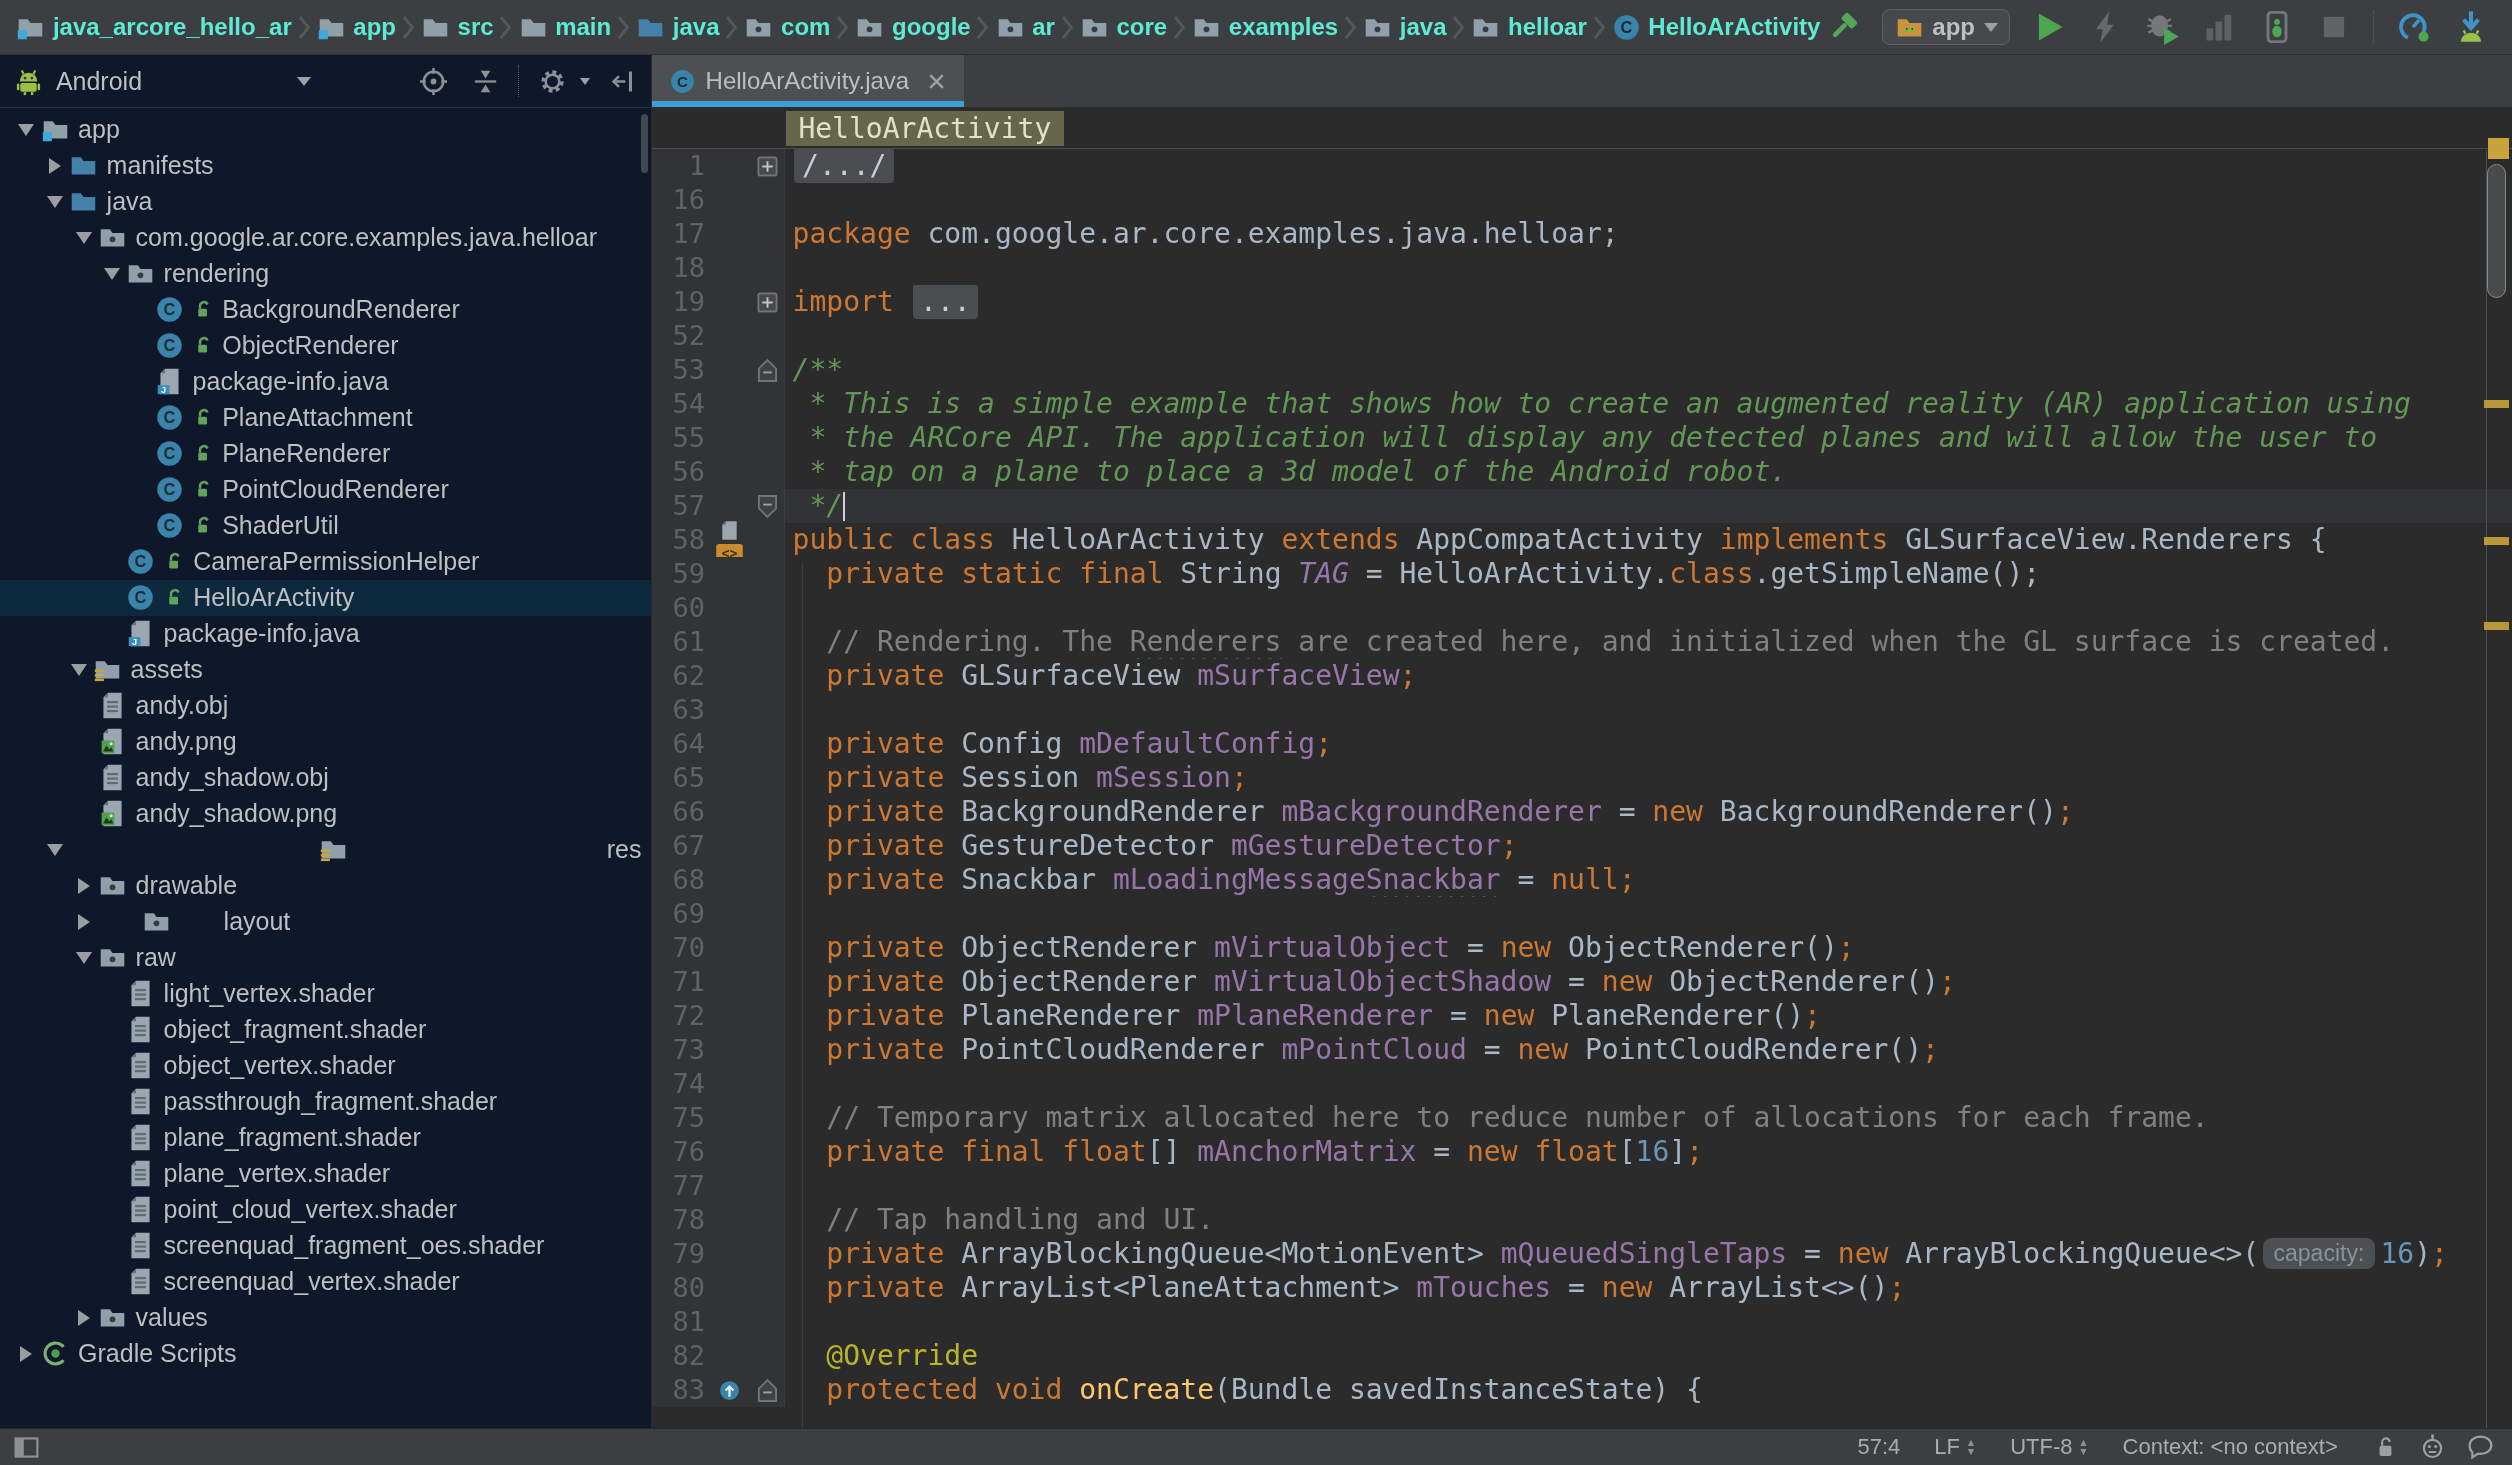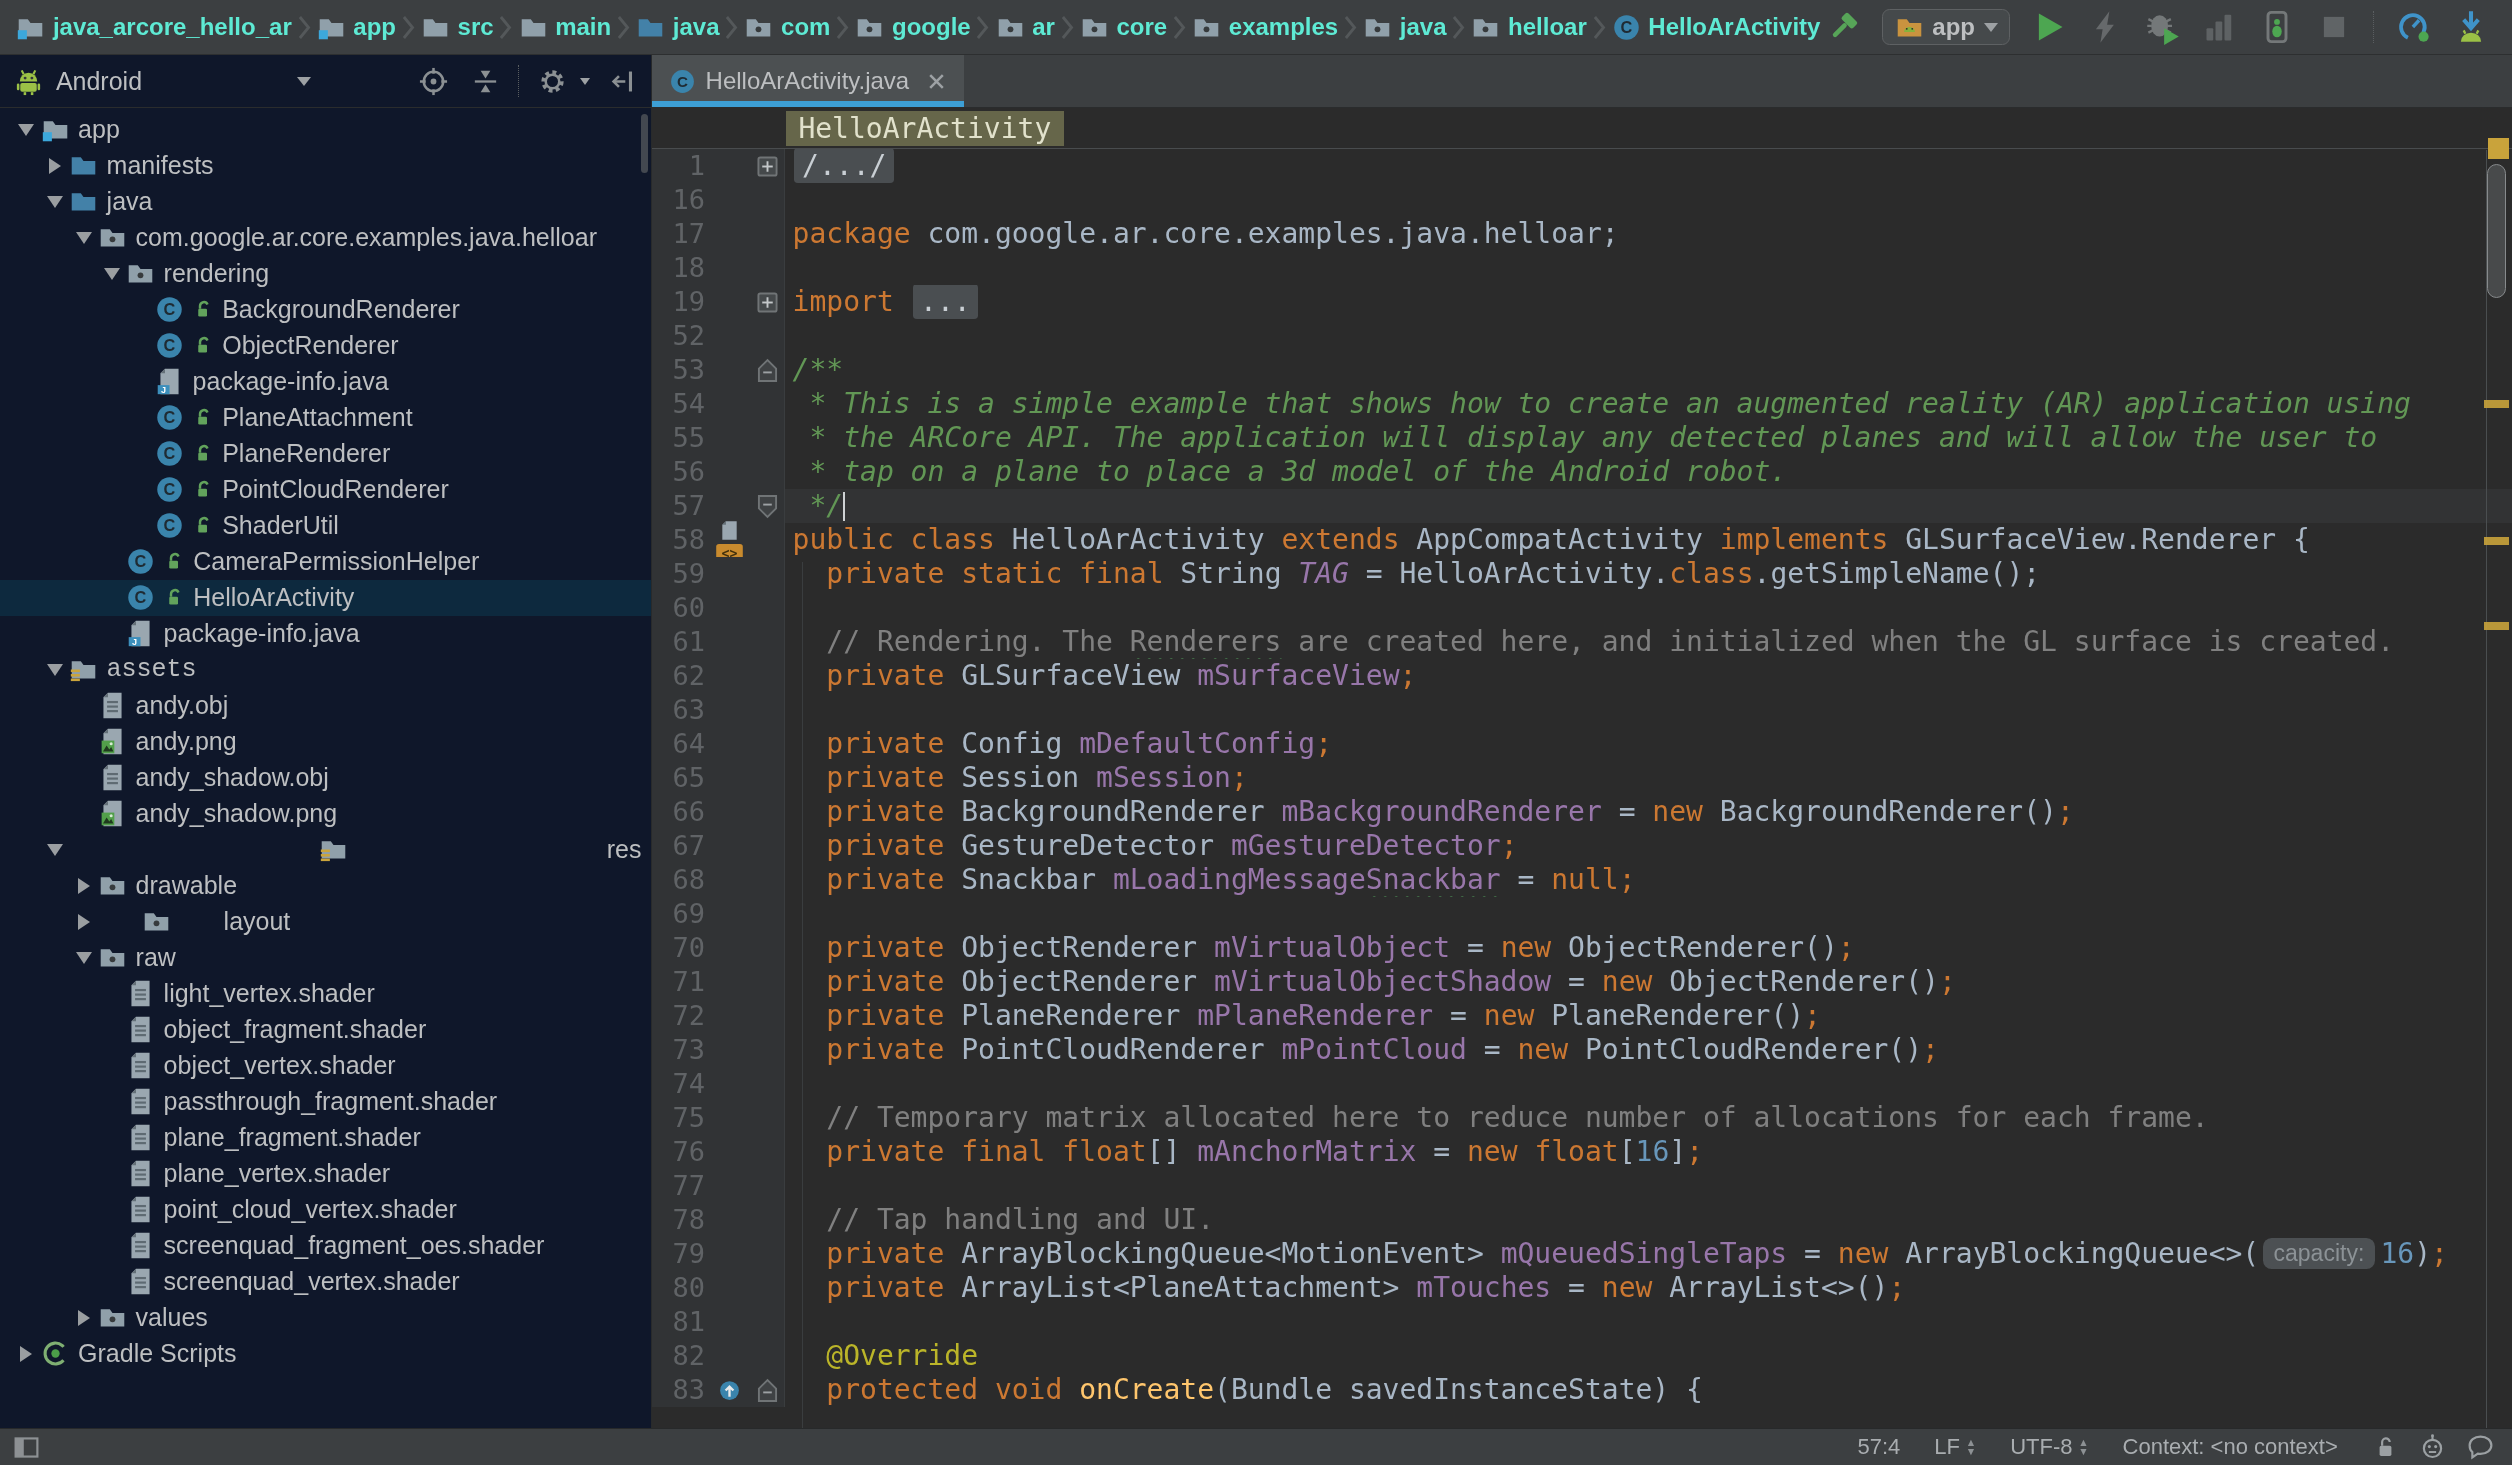--- a/index.html
+++ b/index.html
@@ -651,21 +651,21 @@
         <span class="icon" style="width: 29px; height: 29px;">
           <svg viewBox="0 0 32 32" style="font-size:26px">
             <path d="M11 2h15v28H6V7z" fill="#9AA7B0"></path>
             <path d="M11 2v5H6z" fill="#647078"></path>
             <rect x="3" y="20" width="13" height="10" fill="#3C8FBC"></rect>
             <text x="9.5" y="28.5" font-size="10" font-weight="bold" fill="#ffffff" text-anchor="middle" font-family="Liberation Sans, sans-serif">J</text>
           </svg>
         </span>
         <span class="tlabel">package-info.java</span>
       </div>
-      <div class="trow" style="padding-left: 40px; font-family: Liberation Mono, monospace;">
+      <div class="trow" style="padding-left: 64px;">
         <span class="arr">
           <i class="tw-exp"></i>
         </span>
         <span class="icon" style="width: 29px; height: 29px;">
           <svg viewBox="0 0 32 32">
             <path d="M3 7h10l3 4h13v15H3z" fill="#90A0AA"></path>
             <g fill="#CBA53C">
               <rect x="2" y="16" width="10" height="2.8"></rect>
               <rect x="2" y="21" width="10" height="2.8"></rect>
               <rect x="2" y="26" width="10" height="2.8"></rect>
@@ -1096,21 +1096,21 @@
             </span>
             <span class="icon" style="width: 29px; height: 19px;">
               <svg viewBox="0 0 30 20">
                 <rect x="1" y="1" width="28" height="18" rx="3" fill="#C98B2E"></rect>
                 <text x="15" y="15.5" text-anchor="middle" font-size="14" font-weight="bold" fill="#41300D" font-family="DejaVu Sans Mono, monospace">&lt;&gt;</text>
               </svg>
             </span>
           </span>
           <span class="gfold"></span>
         </div>
-        <div class="ct"><span class="s-kw">public</span><span class="s-d"> </span><span class="s-kw">class</span><span class="s-d"> HelloArActivity </span><span class="s-kw">extends</span><span class="s-d"> AppCompatActivity </span><span class="s-kw">implements</span><span class="s-d"> GLSurfaceView.Renderer {</span></div>
+        <div class="ct"><span class="s-kw">public</span><span class="s-d"> </span><span class="s-kw">class</span><span class="s-d"> HelloArActivity </span><span class="s-kw">extends</span><span class="s-d"> AppCompatActivity </span><span class="s-kw">implements</span><span class="s-d"> GLSurfaceView.Renderers {</span></div>
       </div>
       <div class="crow">
         <div class="gut">
           <span class="ln">59</span>
           <span class="gic"></span>
           <span class="gfold"></span>
         </div>
         <div class="ct"><span class="s-d">  </span><span class="s-kw">private</span><span class="s-d"> </span><span class="s-kw">static</span><span class="s-d"> </span><span class="s-kw">final</span><span class="s-d"> String </span><span class="s-sf">TAG</span><span class="s-d"> = HelloArActivity.</span><span class="s-kw">class</span><span class="s-d">.getSimpleName();</span></div>
       </div>
       <div class="crow">

